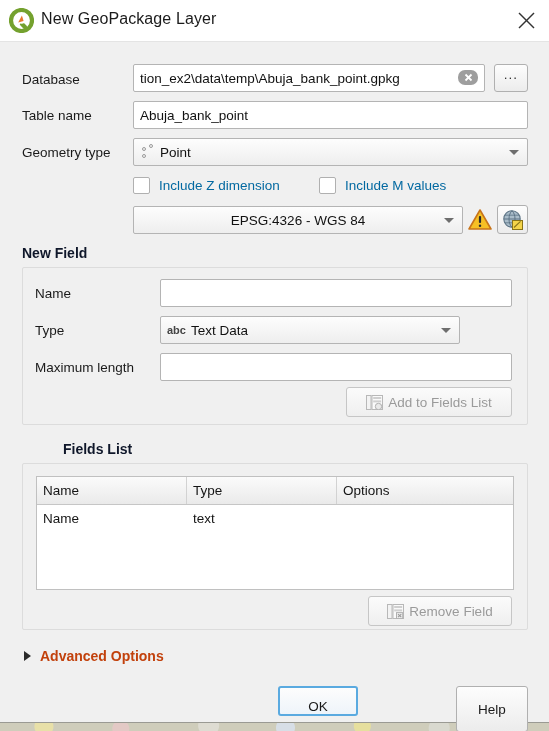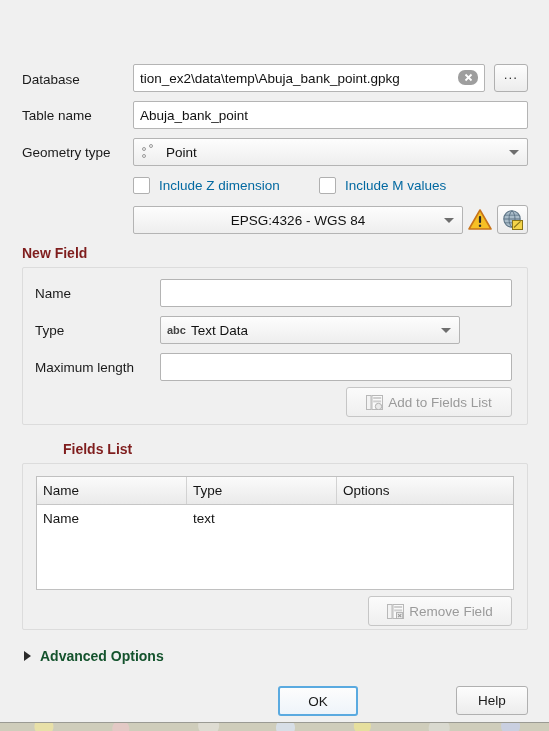--- a/index.html
+++ b/index.html
@@ -70,31 +70,31 @@
   .btn{
     position:absolute;box-sizing:border-box;
     background:linear-gradient(#fdfdfd,#ececec);
     border:1px solid #b0b0b0;border-radius:3px;
     font-size:13.5px;color:#1a1a1a;
     display:flex;align-items:center;justify-content:center;
     cursor:pointer;font-family:"Liberation Sans", sans-serif;
   }
   .btn.disabled{color:#9a9a9a;cursor:default;
     background:linear-gradient(#fbfbfb,#efefef);border-color:#c6c6c6;}
-  .btn.default{border:2px solid #5aaae0;background:linear-gradient(#fdfdfd,#eef4fa);}
+  .btn.default{border:2px solid #5aaae0;background:linear-gradient(#fdfdfd,#eef4fa);align-items:flex-end;}
 
   .checkbox-row{position:absolute;display:flex;align-items:center;}
   .cbox{
     width:17px;height:17px;box-sizing:border-box;
     background:#fff;border:1px solid #b0b0b0;border-radius:2px;
   }
   .cb-label{margin-left:9px;font-size:13.5px;color:#0369a1;white-space:nowrap;}
 
   
-  .group-title{position:absolute;font-weight:bold;font-size:14px;color:#7f1d1d;}
+  .group-title{position:absolute;font-weight:bold;font-size:14px;color:#0f172a;}
   .group-box{
     position:absolute;box-sizing:border-box;
     border:1px solid #dcdcdc;border-radius:2px;background:#f0f0f0;
   }
 
   
   .clear-badge{
     position:absolute;width:20px;height:15px;border-radius:7px;
     background:#9e9e9e;display:flex;align-items:center;justify-content:center;
     cursor:pointer;
@@ -120,32 +120,49 @@
   .trow{display:flex;height:26px;align-items:center;background:#fff;}
   .td{box-sizing:border-box;padding-left:6px;font-size:13.5px;color:#151515;}
 
   
   .expander{position:absolute;display:flex;align-items:center;cursor:pointer;}
   .expander .tri{
     width:0;height:0;border-top:5px solid transparent;
     border-bottom:5px solid transparent;border-left:7px solid #2b2b2b;
     margin-right:9px;
   }
-  .expander .extxt{font-weight:bold;font-size:14px;color:#14532d;}
+  .expander .extxt{font-weight:bold;font-size:14px;color:#c2410c;}
 
   
   .list-icon{position:relative;width:17px;height:15px;margin-right:5px;flex:none;}
 </style>
 </head>
 <body>
 
 <div class="map-strip"></div>
 
 <div class="dialog">
 
+  <div class="titlebar">
+    <span class="qgis-logo">
+      <svg width="25" height="25" viewBox="0 0 25 25">
+        <circle cx="12.5" cy="12.5" r="10.5" fill="none" stroke="#74a12e" stroke-width="4.2"></circle>
+        <rect x="13" y="13.2" width="8.6" height="4.2" rx="2" fill="#74a12e" transform="rotate(45 13 13.2)"></rect>
+        <circle cx="12.6" cy="11.4" r="4.3" fill="#ffffff"></circle>
+        <path d="M9.2 14.6 L12.9 7.6 L14.6 13.1 Z" fill="#e8772e"></path>
+      </svg>
+    </span>
+    <span class="title-text">New GeoPackage Layer</span>
+    <div class="close-btn">
+      <svg width="19" height="19" viewBox="0 0 19 19">
+        <line x1="2" y1="2" x2="17" y2="17" stroke="#333" stroke-width="1.4"></line>
+        <line x1="17" y1="2" x2="2" y2="17" stroke="#333" stroke-width="1.4"></line>
+      </svg>
+    </div>
+  </div>
 
   <span class="lbl" style="left:22px;top:72px;">Database</span>
   <div class="field" style="left:133px;top:64px;width:352px;height:28px;">
     <span style="overflow:hidden;white-space:nowrap;max-width:312px;">tion_ex2\data\temp\Abuja_bank_point.gpkg</span>
   </div>
   <div class="clear-badge" style="left:458px;top:70px;">
     <svg width="11" height="11" viewBox="0 0 11 11">
       <line x1="2.5" y1="2.5" x2="8.5" y2="8.5" stroke="#fff" stroke-width="1.8"></line>
       <line x1="8.5" y1="2.5" x2="2.5" y2="8.5" stroke="#fff" stroke-width="1.8"></line>
     </svg>
@@ -159,21 +176,21 @@
     <span>Abuja_bank_point</span>
   </div>
 
   <span class="lbl" style="left:22px;top:145px;">Geometry type</span>
   <div class="combo" style="left:133px;top:138px;width:395px;height:28px;">
     <span class="pt-icon">
       <i style="left:2px;top:3px;"></i>
         <i style="left:9px;top:0px;"></i>
         <i style="left:2px;top:10px;"></i>
     </span>
-    <span style="margin-left:6px;">Point</span>
+    <span style="">Point</span>
     <span class="arrow"></span>
   </div>
 
   <div class="checkbox-row" style="left:133px;top:177px;">
     <span class="cbox"></span>
     <span class="cb-label">Include Z dimension</span>
   </div>
   <div class="checkbox-row" style="left:319px;top:177px;">
     <span class="cbox"></span>
     <span class="cb-label">Include M values</span>
@@ -264,17 +281,17 @@
   </div>
 
   <div class="expander" style="left:24px;top:648px;">
     <span class="tri"></span>
     <span class="extxt">Advanced Options</span>
   </div>
 
   <div class="btn default" style="left:278px;top:686px;width:80px;height:30px;">
     <span>OK</span>
   </div>
-  <div class="btn" style="left:456px;top:686px;width:72px;height:29px;">
+  <div class="btn" style="left:456px;top:686px;width:72px;height:46px;">
     <span>Help</span>
   </div>
 
 </div>
 
 </body></html>

